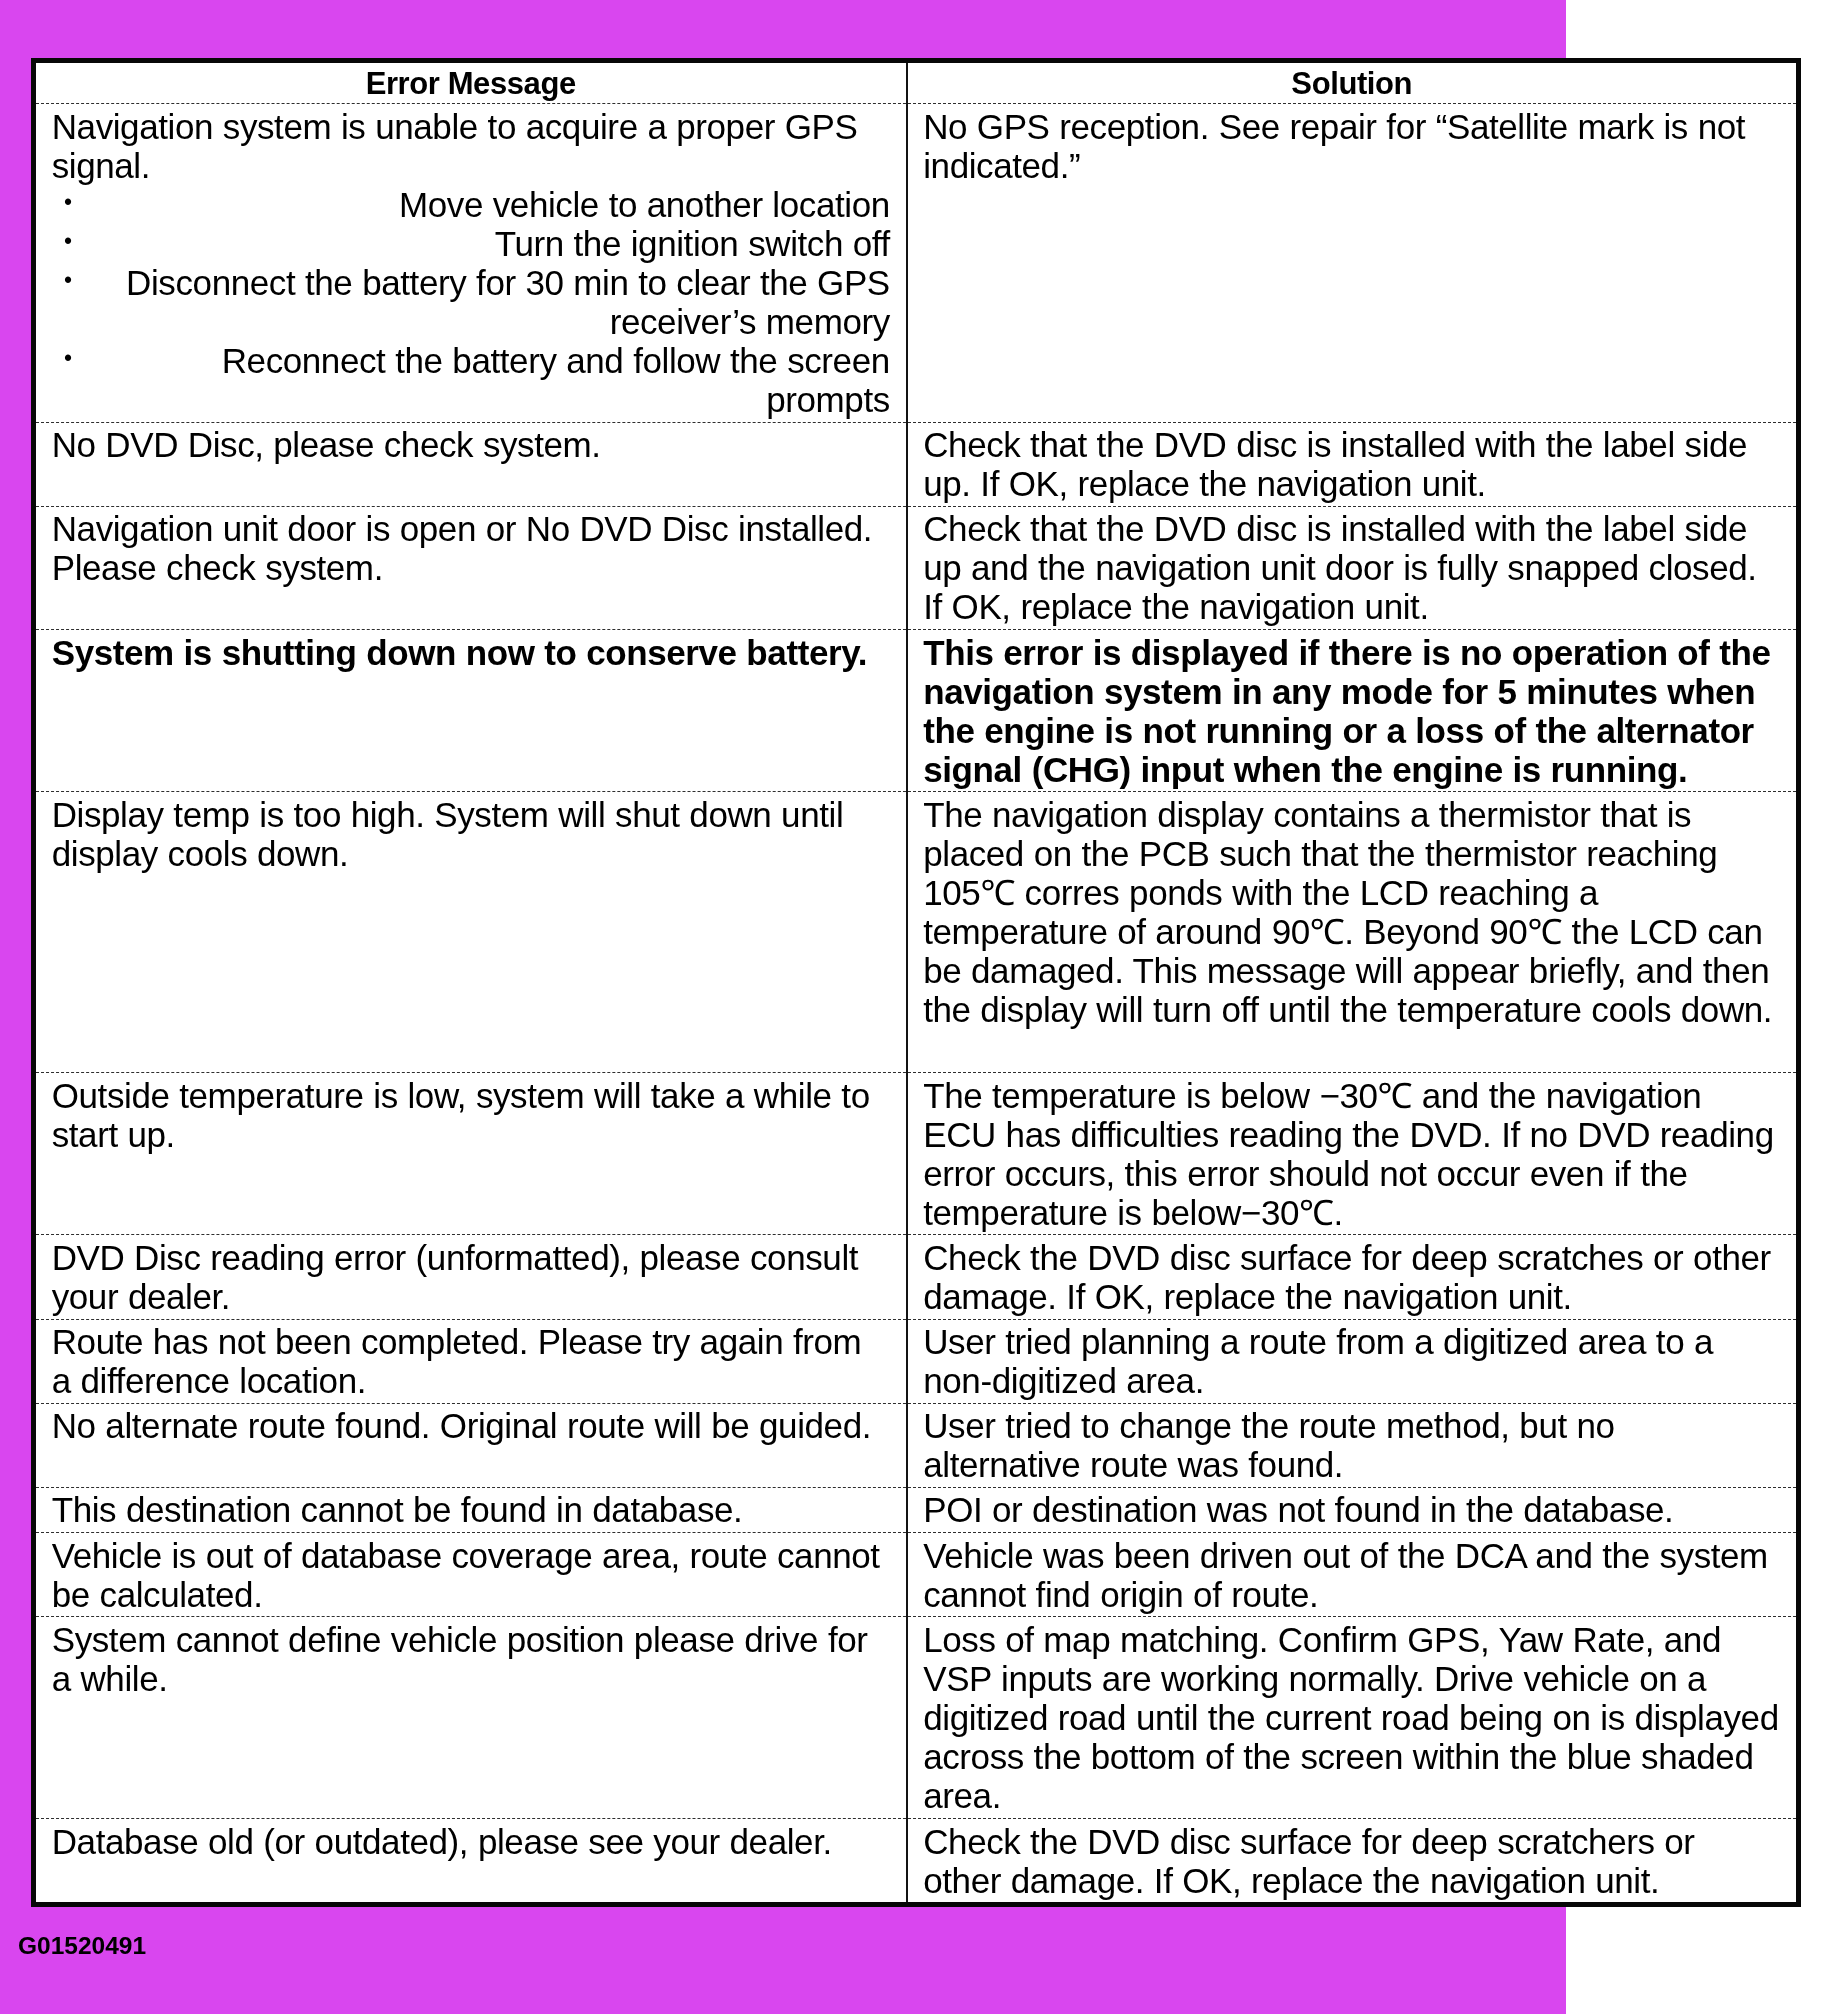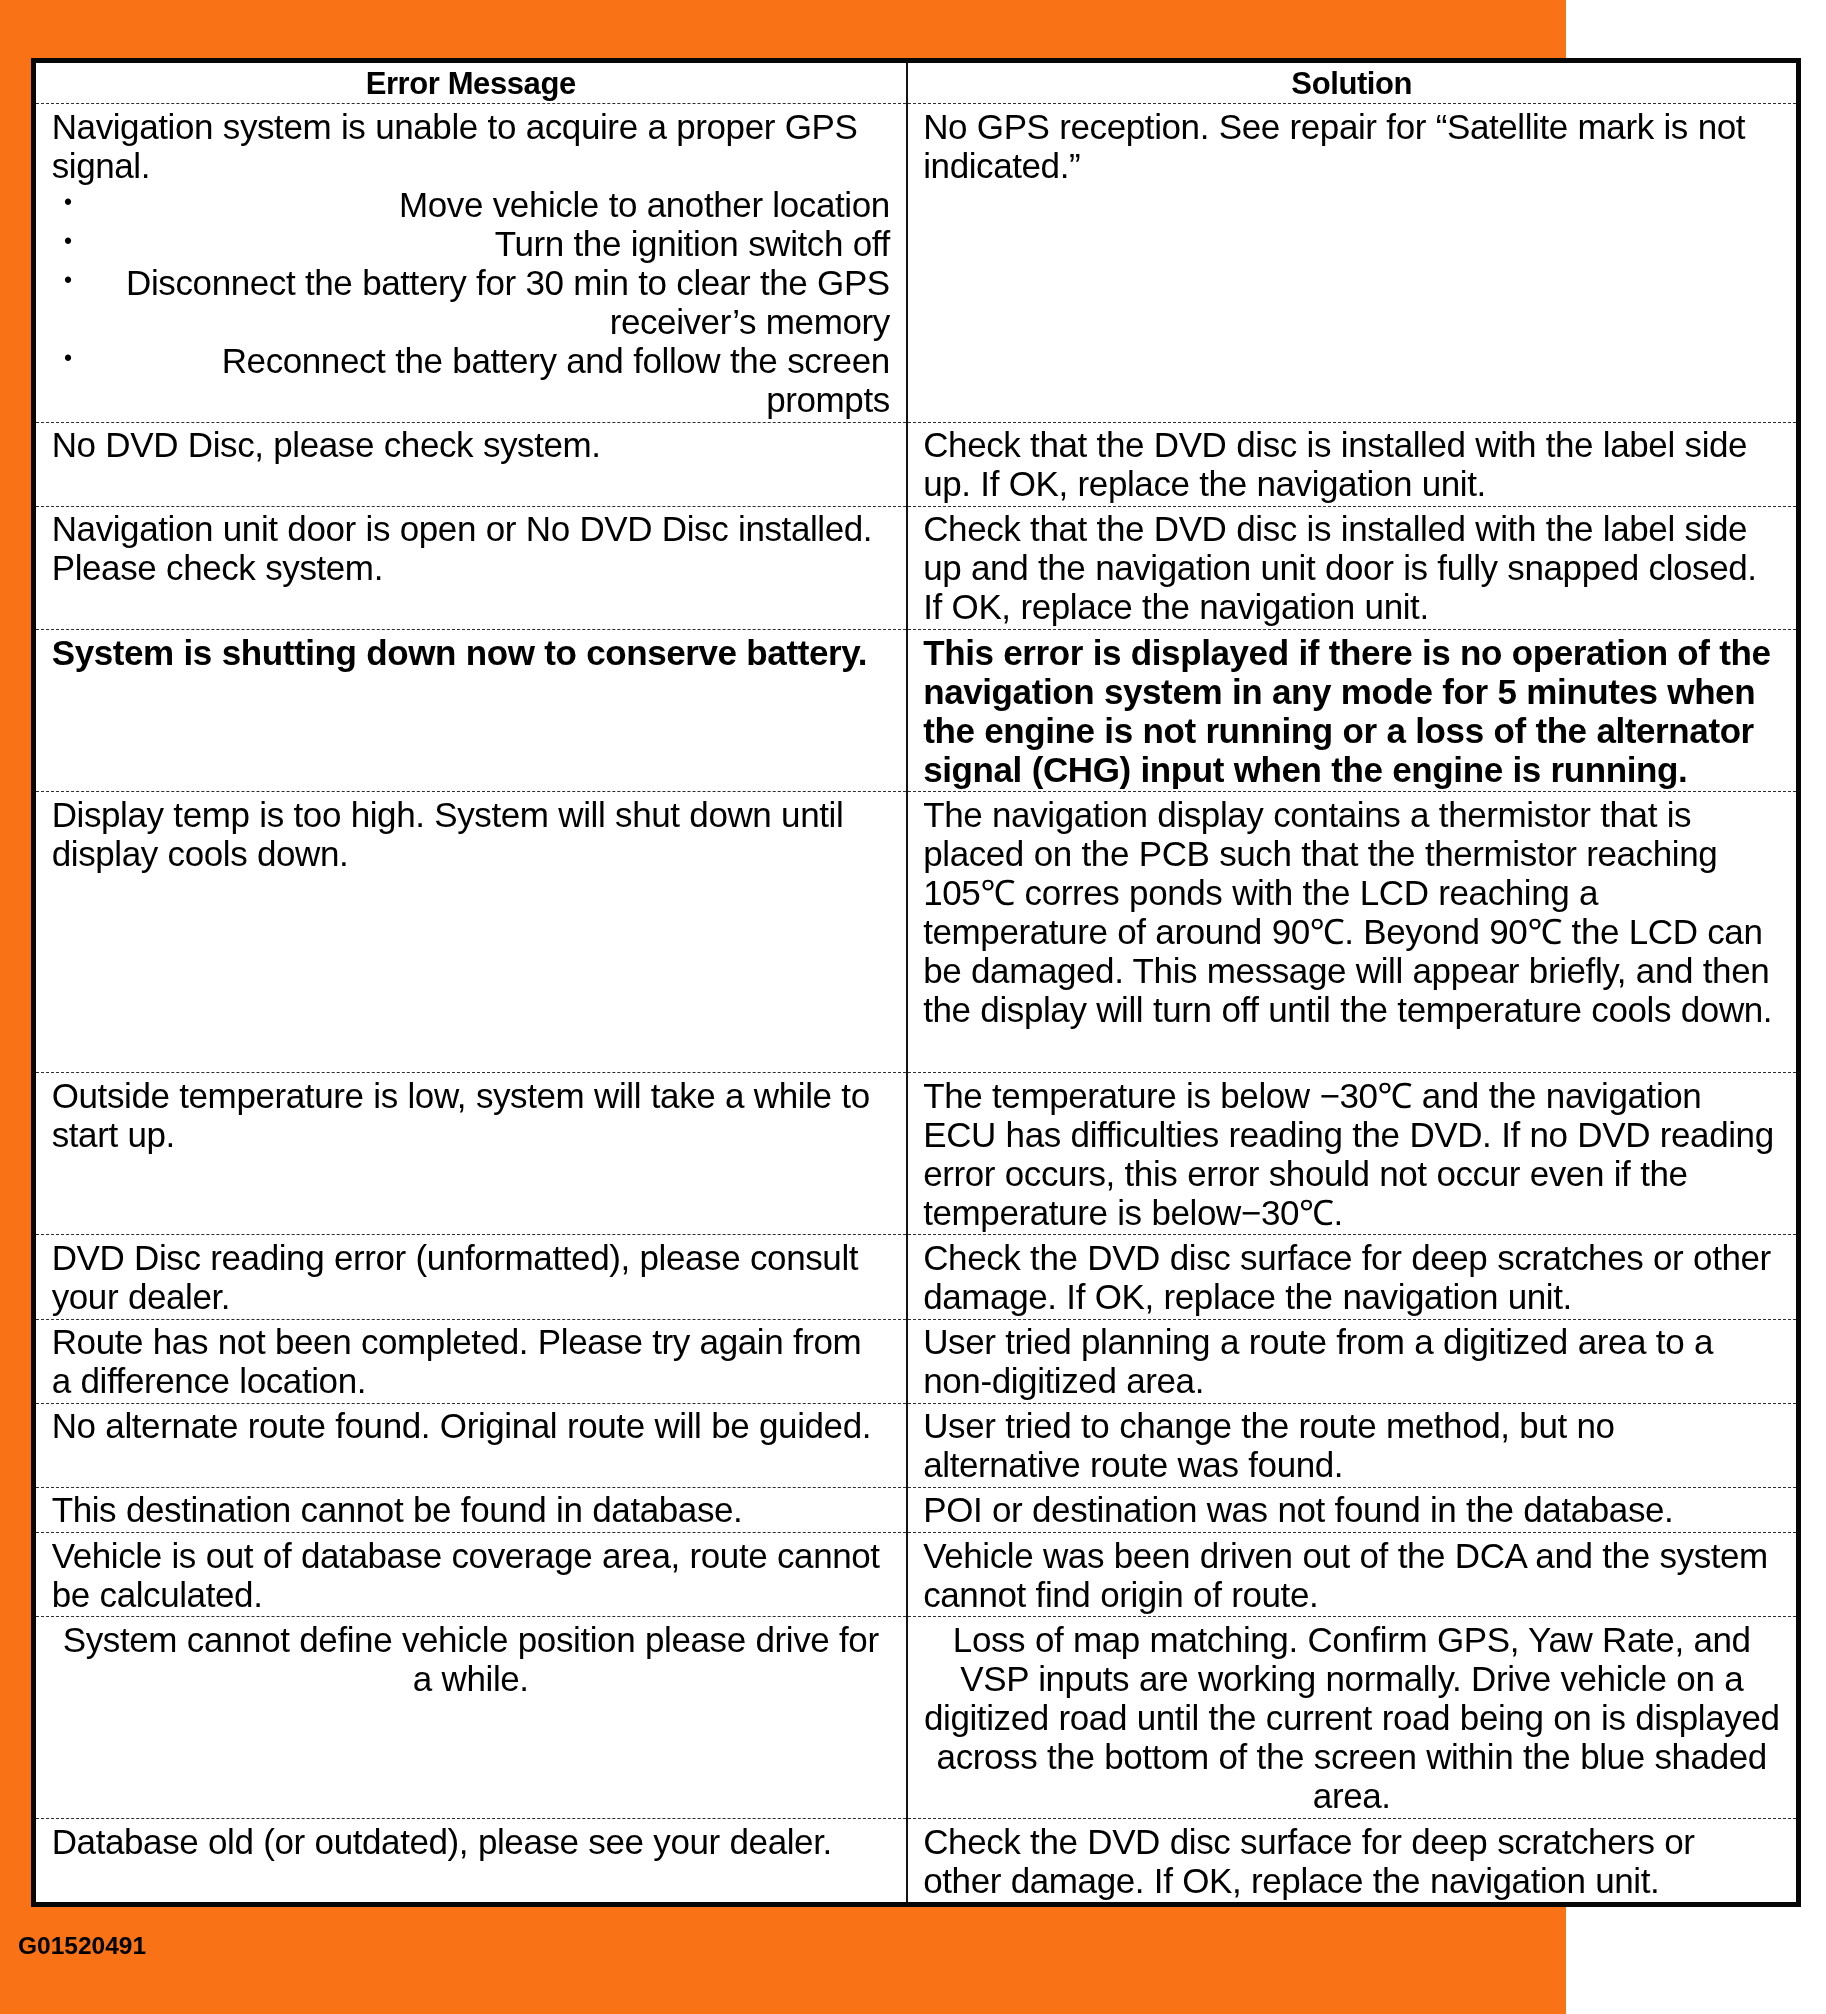--- a/index.html
+++ b/index.html
@@ -4,21 +4,21 @@
 <style>
   html, body {
     margin: 0;
     padding: 0;
     background: #ffffff;
   }
   .page {
     position: relative;
     width: 1566px;
     height: 2014px;
-    background: #f97316;
+    background: #d946ef;
     color: #000;
     font-family: "Liberation Sans", sans-serif;
   }
   table.doc-table {
     position: absolute;
     left: 31px;
     top: 58px;
     width: 1770px;
     border: 5.2px solid #070707;
     border-collapse: collapse;
@@ -138,21 +138,21 @@
         <td>User tried to change the route method, but no alternative route was found.</td>
       </tr>
       <tr style="height:41px;">
         <td>This destination cannot be found in database.</td>
         <td>POI or destination was not found in the database.</td>
       </tr>
       <tr style="height:79px;">
         <td>Vehicle is out of database coverage area, route cannot be calculated.</td>
         <td>Vehicle was been driven out of the DCA and the system cannot find origin of route.</td>
       </tr>
-      <tr style="height:202px;text-align:center;">
+      <tr style="height:202px;">
         <td>System cannot define vehicle position please drive for a while.</td>
         <td>Loss of map matching. Confirm GPS, Yaw Rate, and VSP inputs are working normally. Drive vehicle on a digitized road until the current road being on is displayed across the bottom of the screen within the blue shaded area.</td>
       </tr>
       <tr style="height:80px;">
         <td>Database old (or outdated), please see your dealer.</td>
         <td>Check the DVD disc surface for deep scratchers or other damage. If OK, replace the navigation unit.</td>
       </tr>
     </tbody>
   </table>
 

